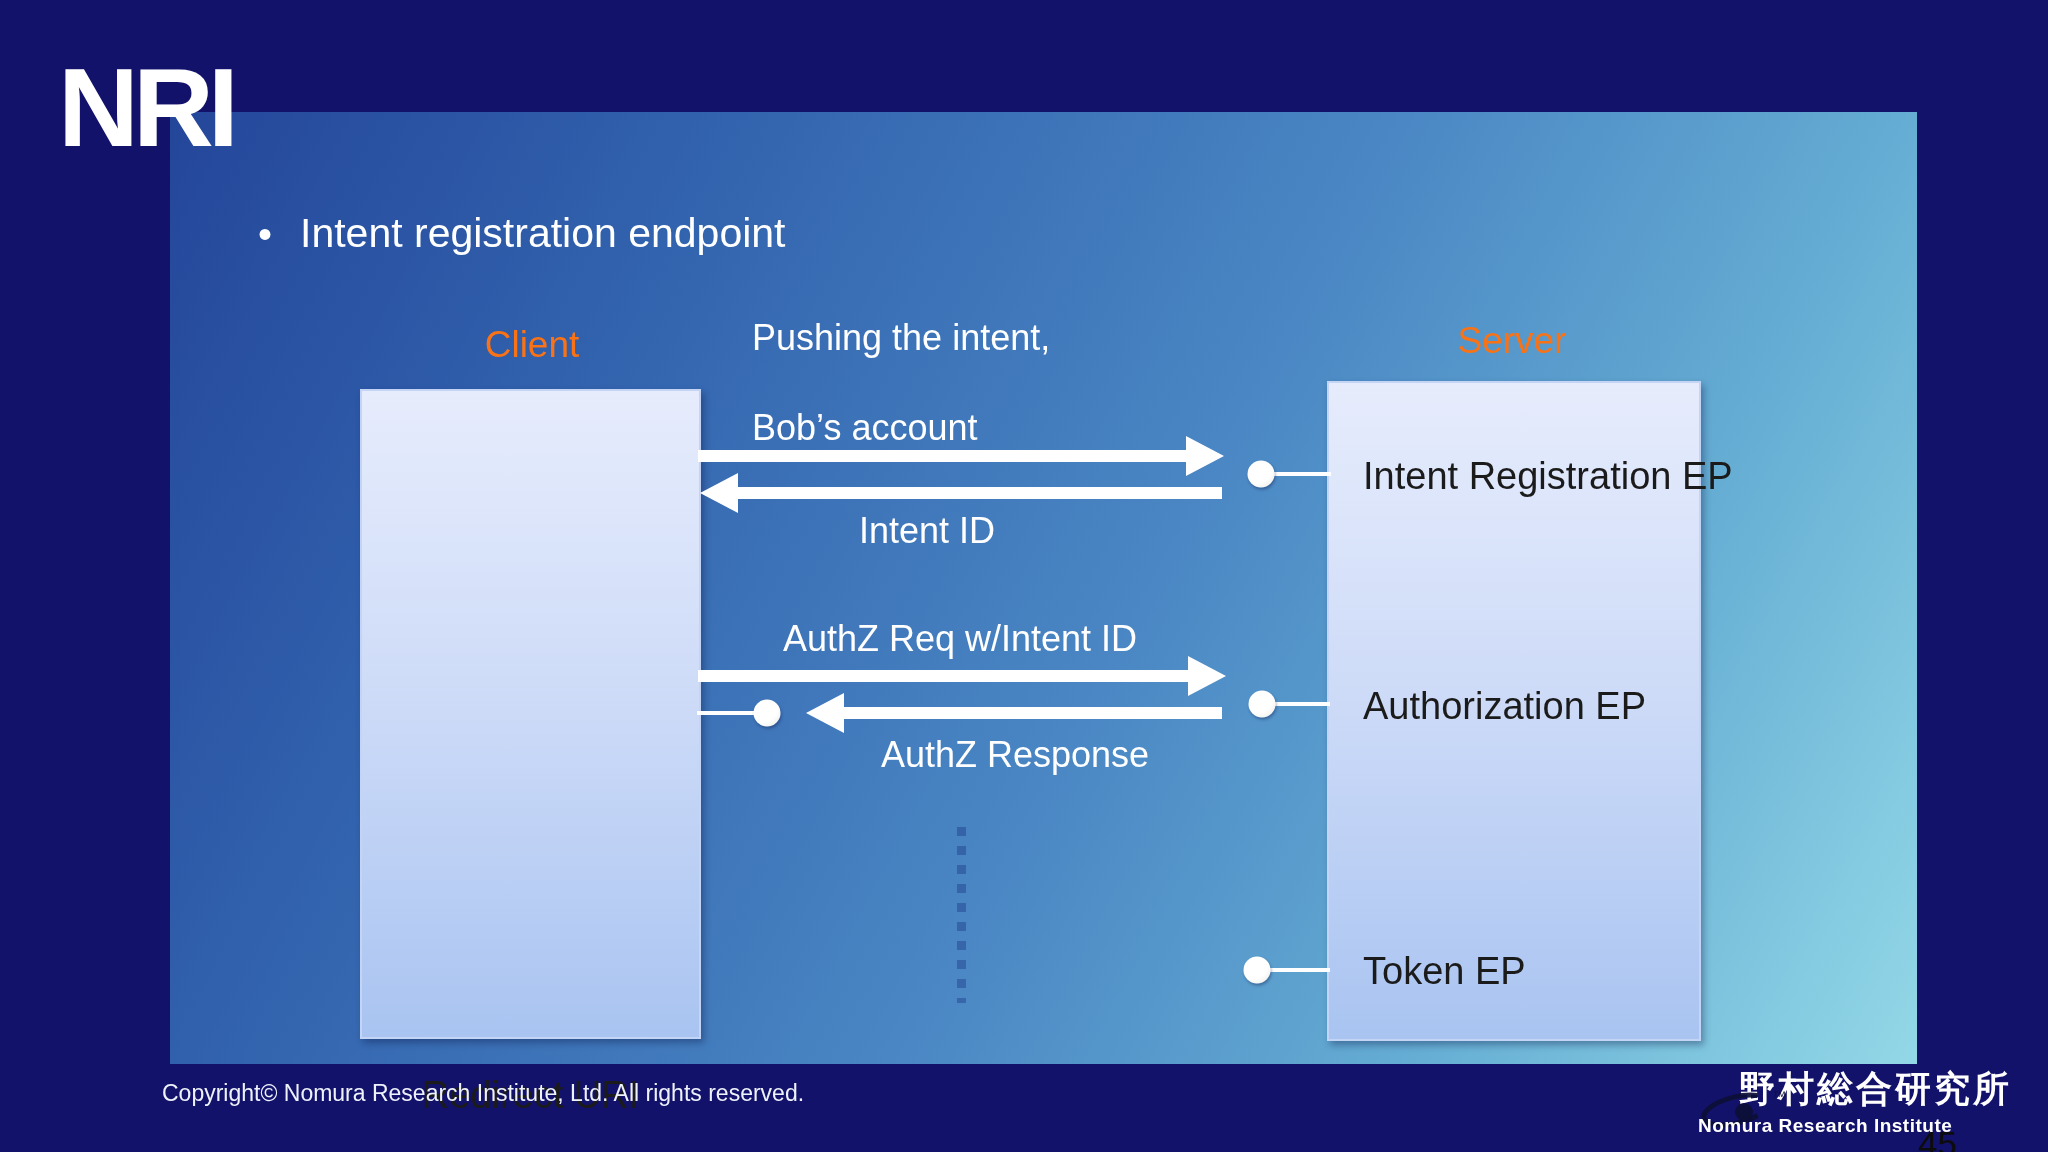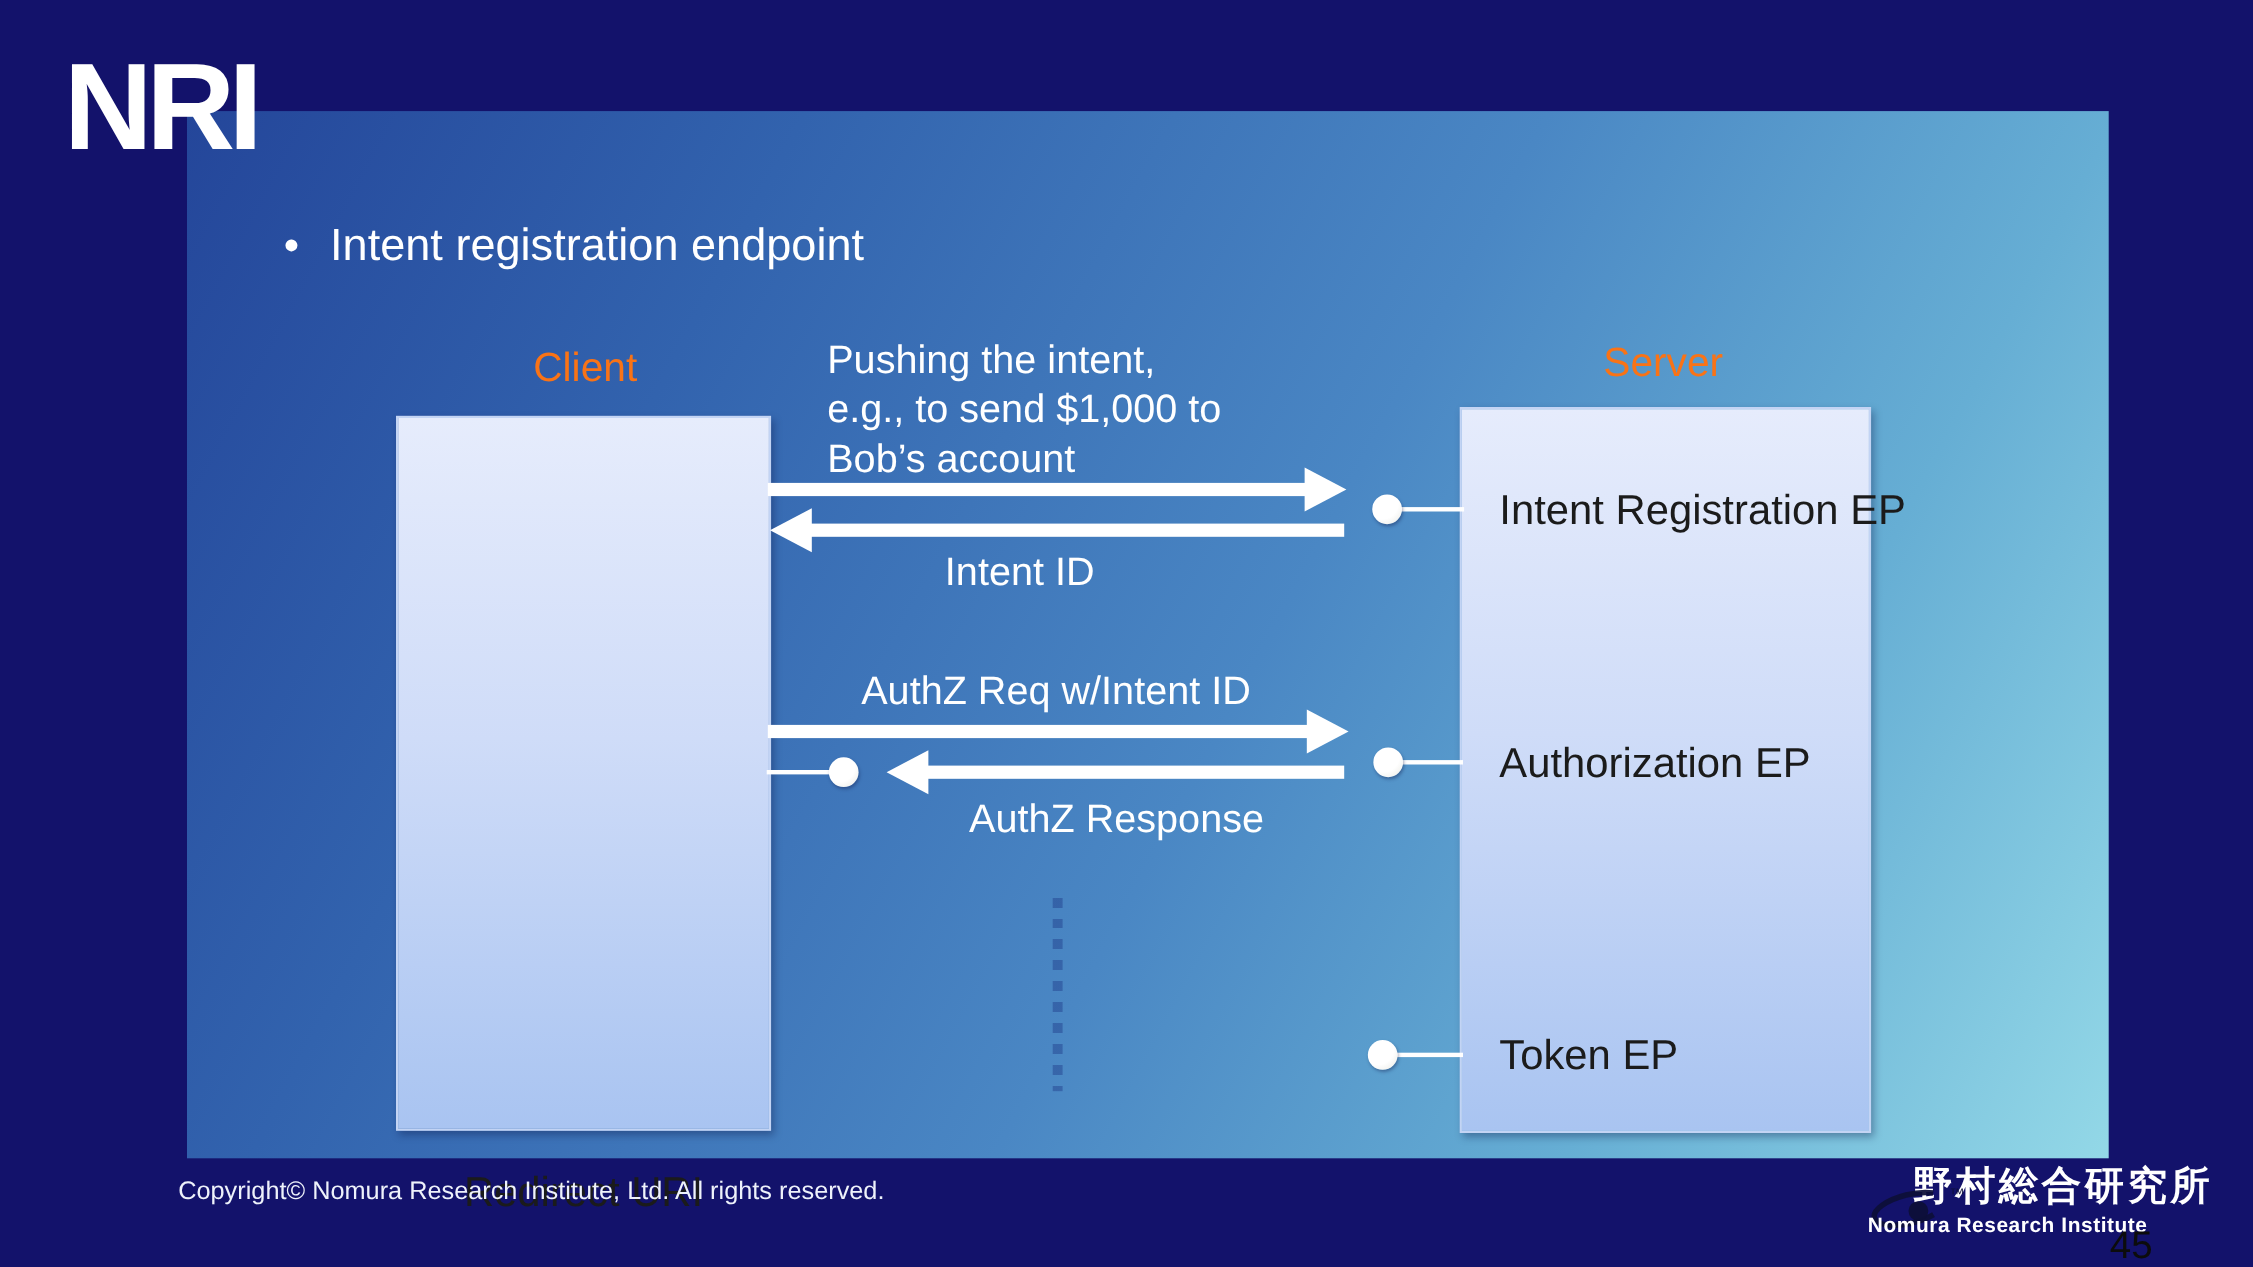--- a/index.html
+++ b/index.html
@@ -3,21 +3,21 @@
 <meta charset="utf-8">
 <style>
   html,body{margin:0;padding:0;}
   body{
     width:2048px;height:1152px;
     background:#13126b;
     font-family:"Liberation Sans", sans-serif;
     overflow:hidden;
     position:relative;
   }
-  .stage{position:absolute;left:0;top:1px;width:2048px;height:848px;}
+  .stage{position:absolute;left:0;top:12px;width:2048px;height:848px;}
 
   
   .panel{
     position:absolute;left:170px;top:100px;width:1747px;height:952px;
     background:linear-gradient(118deg,#24469a 0%,#3263ae 25%,#4a87c4 55%,#66aed4 78%,#93d8e7 100%);
   }
 
   
   .nri-logo{
     position:absolute;left:58px;top:40px;
@@ -162,21 +162,20 @@
   <div class="connector" style="left:1262px;top:690px;width:68px;"></div>
   <div class="dot" style="left:1262px;top:692px;"></div>
 
   <div class="connector" style="left:1257px;top:956px;width:73px;"></div>
   <div class="dot" style="left:1257px;top:958px;"></div>
 
   <div class="connector" style="left:697px;top:699px;width:70px;"></div>
   <div class="dot" style="left:767px;top:701px;"></div>
 
   <div class="msg" style="left:752px;top:305px;">Pushing the intent,</div>
-  <div class="msg" style="left:752px;top:350px;">e.g., to send $1,000 to</div>
   <div class="msg" style="left:752px;top:395px;">Bob’s account</div>
 
   <div class="msg msg-center" style="left:927px;top:498px;">Intent ID</div>
 
   <div class="msg msg-center" style="left:960px;top:606px;">AuthZ Req w/Intent ID</div>
 
   <div class="msg msg-center" style="left:1015px;top:722px;">AuthZ Response</div>
 
   <div class="dotted-line"></div>
 

